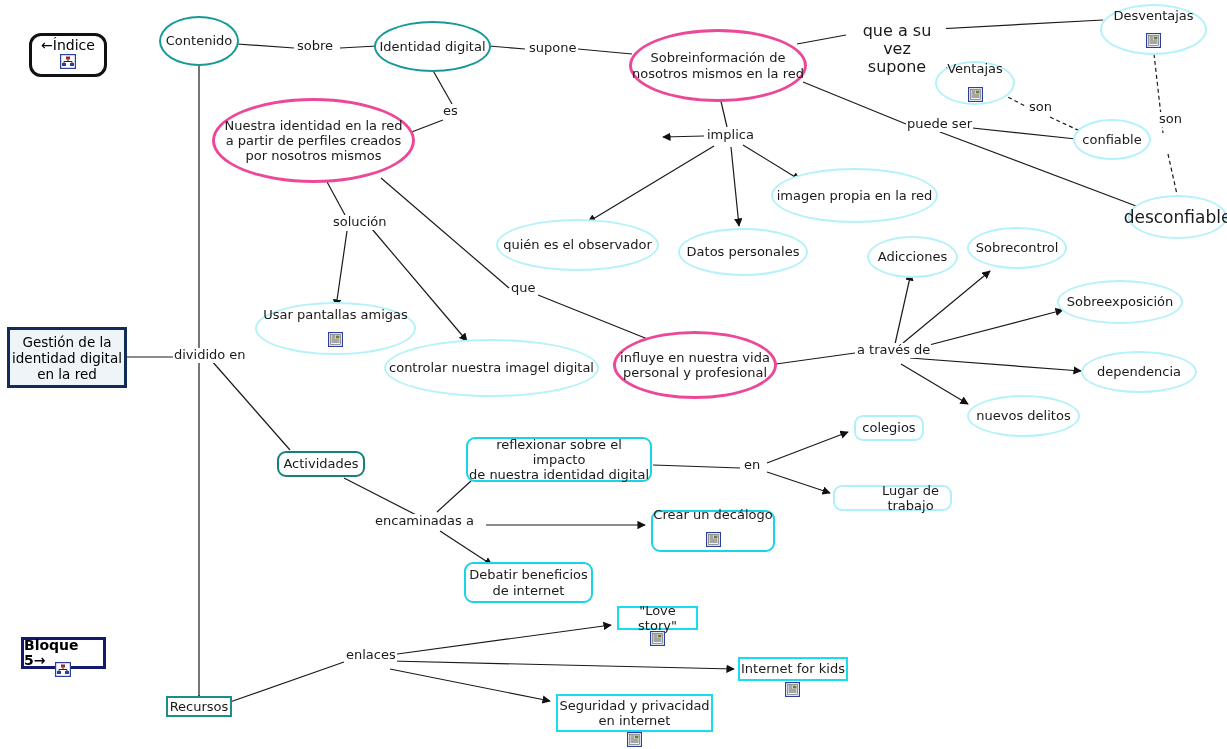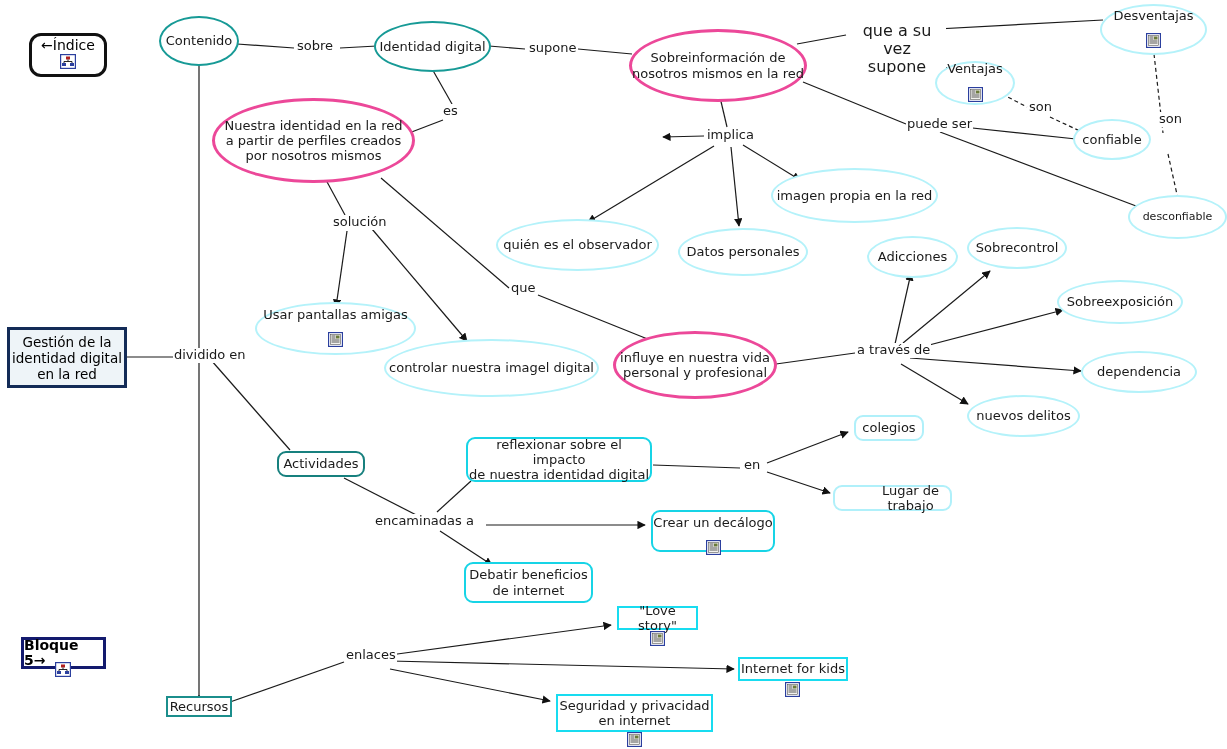--- a/index.html
+++ b/index.html
@@ -300,21 +300,21 @@
         <rect x="8" y="3.5" width="3.5" height="3" fill="#6a7a3a"></rect>
         <path d="M3.5 4 h4 M3.5 6 h4 M3.5 8 h8 M3.5 10 h8" stroke="#333" stroke-width="0.8"></path>
       </svg>
     </span>
   </div>
 
   <div class="node ell ell-lcyan" style="left:1073px; top:119px; width:78px; height:41px; font-size:13px;">
     <span class="lbl">confiable</span>
   </div>
 
-  <div class="node ell ell-lcyan" style="left:1128px; top:195px; width:99px; height:44px; font-size:11px;">
+  <div class="node ell ell-lcyan" style="left:1128px; top:195px; width:99px; height:44px; font-size:17px;">
     <span class="lbl">desconfiable</span>
   </div>
 
   <div class="node ell ell-lcyan" style="left:255px; top:302px; width:161px; height:53px; font-size:13px;">
     <span class="lbl">Usar pantallas amigas</span>
     <span class="res-icon">
       <svg width="15" height="15" viewBox="0 0 15 15">
         <rect x="0.5" y="0.5" width="14" height="14" fill="#ffffff" stroke="#2b3f9e" stroke-width="1.3"></rect>
         <rect x="2.5" y="2.5" width="10" height="10" fill="#f2f2ee" stroke="#555" stroke-width="0.6"></rect>
         <rect x="8" y="3.5" width="3.5" height="3" fill="#6a7a3a"></rect>
@@ -362,21 +362,21 @@
   </div>
 
   <div class="node rr rr-lcyan" style="left:854px; top:415px; width:70px; height:26px; font-size:13px;">
     <span class="lbl">colegios</span>
   </div>
 
   <div class="node rr rr-lcyan" style="left:833px; top:485px; width:119px; height:26px; font-size:13px;padding-left:36px;">
     <span class="lbl">Lugar de trabajo</span>
   </div>
 
-  <div class="node rr rr-cyan" style="left:651px; top:510px; width:124px; height:42px; font-size:13px; justify-content:space-between; padding-top:3px;">
+  <div class="node rr rr-cyan" style="left:651px; top:510px; width:124px; height:42px; font-size:13px; justify-content:flex-end; padding-top:3px;">
     <span class="lbl">Crear un decálogo</span>
     <span class="res-icon">
       <svg width="15" height="15" viewBox="0 0 15 15">
         <rect x="0.5" y="0.5" width="14" height="14" fill="#ffffff" stroke="#2b3f9e" stroke-width="1.3"></rect>
         <rect x="2.5" y="2.5" width="10" height="10" fill="#f2f2ee" stroke="#555" stroke-width="0.6"></rect>
         <rect x="8" y="3.5" width="3.5" height="3" fill="#6a7a3a"></rect>
         <path d="M3.5 4 h4 M3.5 6 h4 M3.5 8 h8 M3.5 10 h8" stroke="#333" stroke-width="0.8"></path>
       </svg>
     </span>
   </div>

